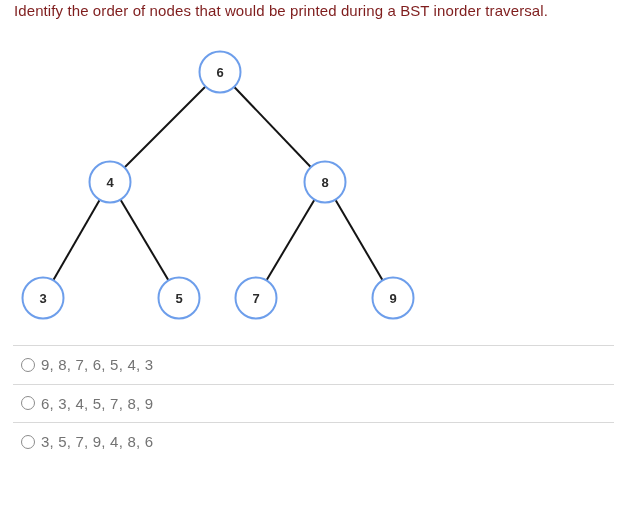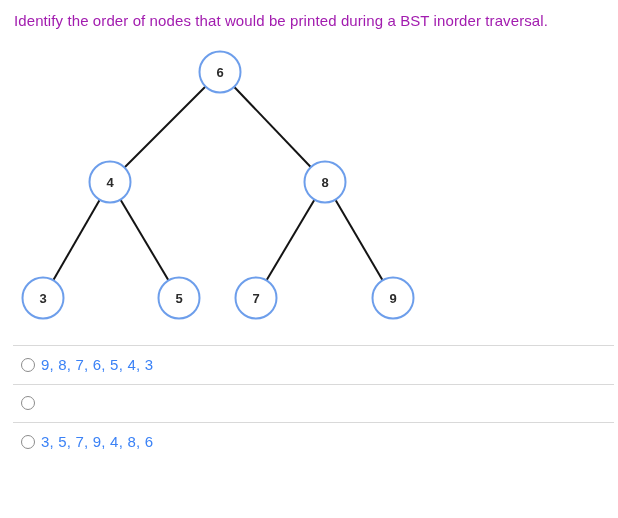--- a/index.html
+++ b/index.html
@@ -5,23 +5,23 @@
   * { margin: 0; padding: 0; box-sizing: border-box; }
   html, body {
     width: 618px; height: 518px;
     background: #ffffff;
     font-family: "Liberation Sans", sans-serif;
     overflow: hidden;
     position: relative;
   }
   .question-title {
     position: absolute;
-    left: 14px; top: 12px;
+    left: 14px; top: 2px;
     font-size: 15px;
-    color: #a21caf;
+    color: #7f1d1d;
     letter-spacing: 0.1px;
   }
   #tree-svg {
     position: absolute;
     left: 0; top: 0;
     width: 618px; height: 335px;
     display: block;
   }
   .options {
     position: absolute;
@@ -40,21 +40,21 @@
   .radio {
     width: 14px; height: 14px;
     border: 1.5px solid #8c8c8c;
     border-radius: 50%;
     background: #ffffff;
     flex: 0 0 auto;
     margin-right: 6px;
   }
   .option-label {
     font-size: 15px;
-    color: #3b82f6;
+    color: #737373;
     letter-spacing: 0.2px;
   }
 </style>
 </head>
 <body>
 
 <div class="question-title">Identify the order of nodes that would be printed during a BST inorder traversal.</div>
 
 <svg id="tree-svg" viewBox="0 0 618 335" xmlns="http://www.w3.org/2000/svg">
     <line x1="220" y1="72" x2="110" y2="182" stroke="#141414" stroke-width="2"></line>
@@ -93,18 +93,19 @@
     </g>
   </svg>
 
 <div class="options">
   <div class="option-row">
     <span class="radio"></span>
     <span class="option-label">9, 8, 7, 6, 5, 4, 3</span>
   </div>
   <div class="option-row">
     <span class="radio"></span>
+    <span class="option-label">6, 3, 4, 5, 7, 8, 9</span>
   </div>
   <div class="option-row">
     <span class="radio"></span>
     <span class="option-label">3, 5, 7, 9, 4, 8, 6</span>
   </div>
 </div>
 
 </body></html>

